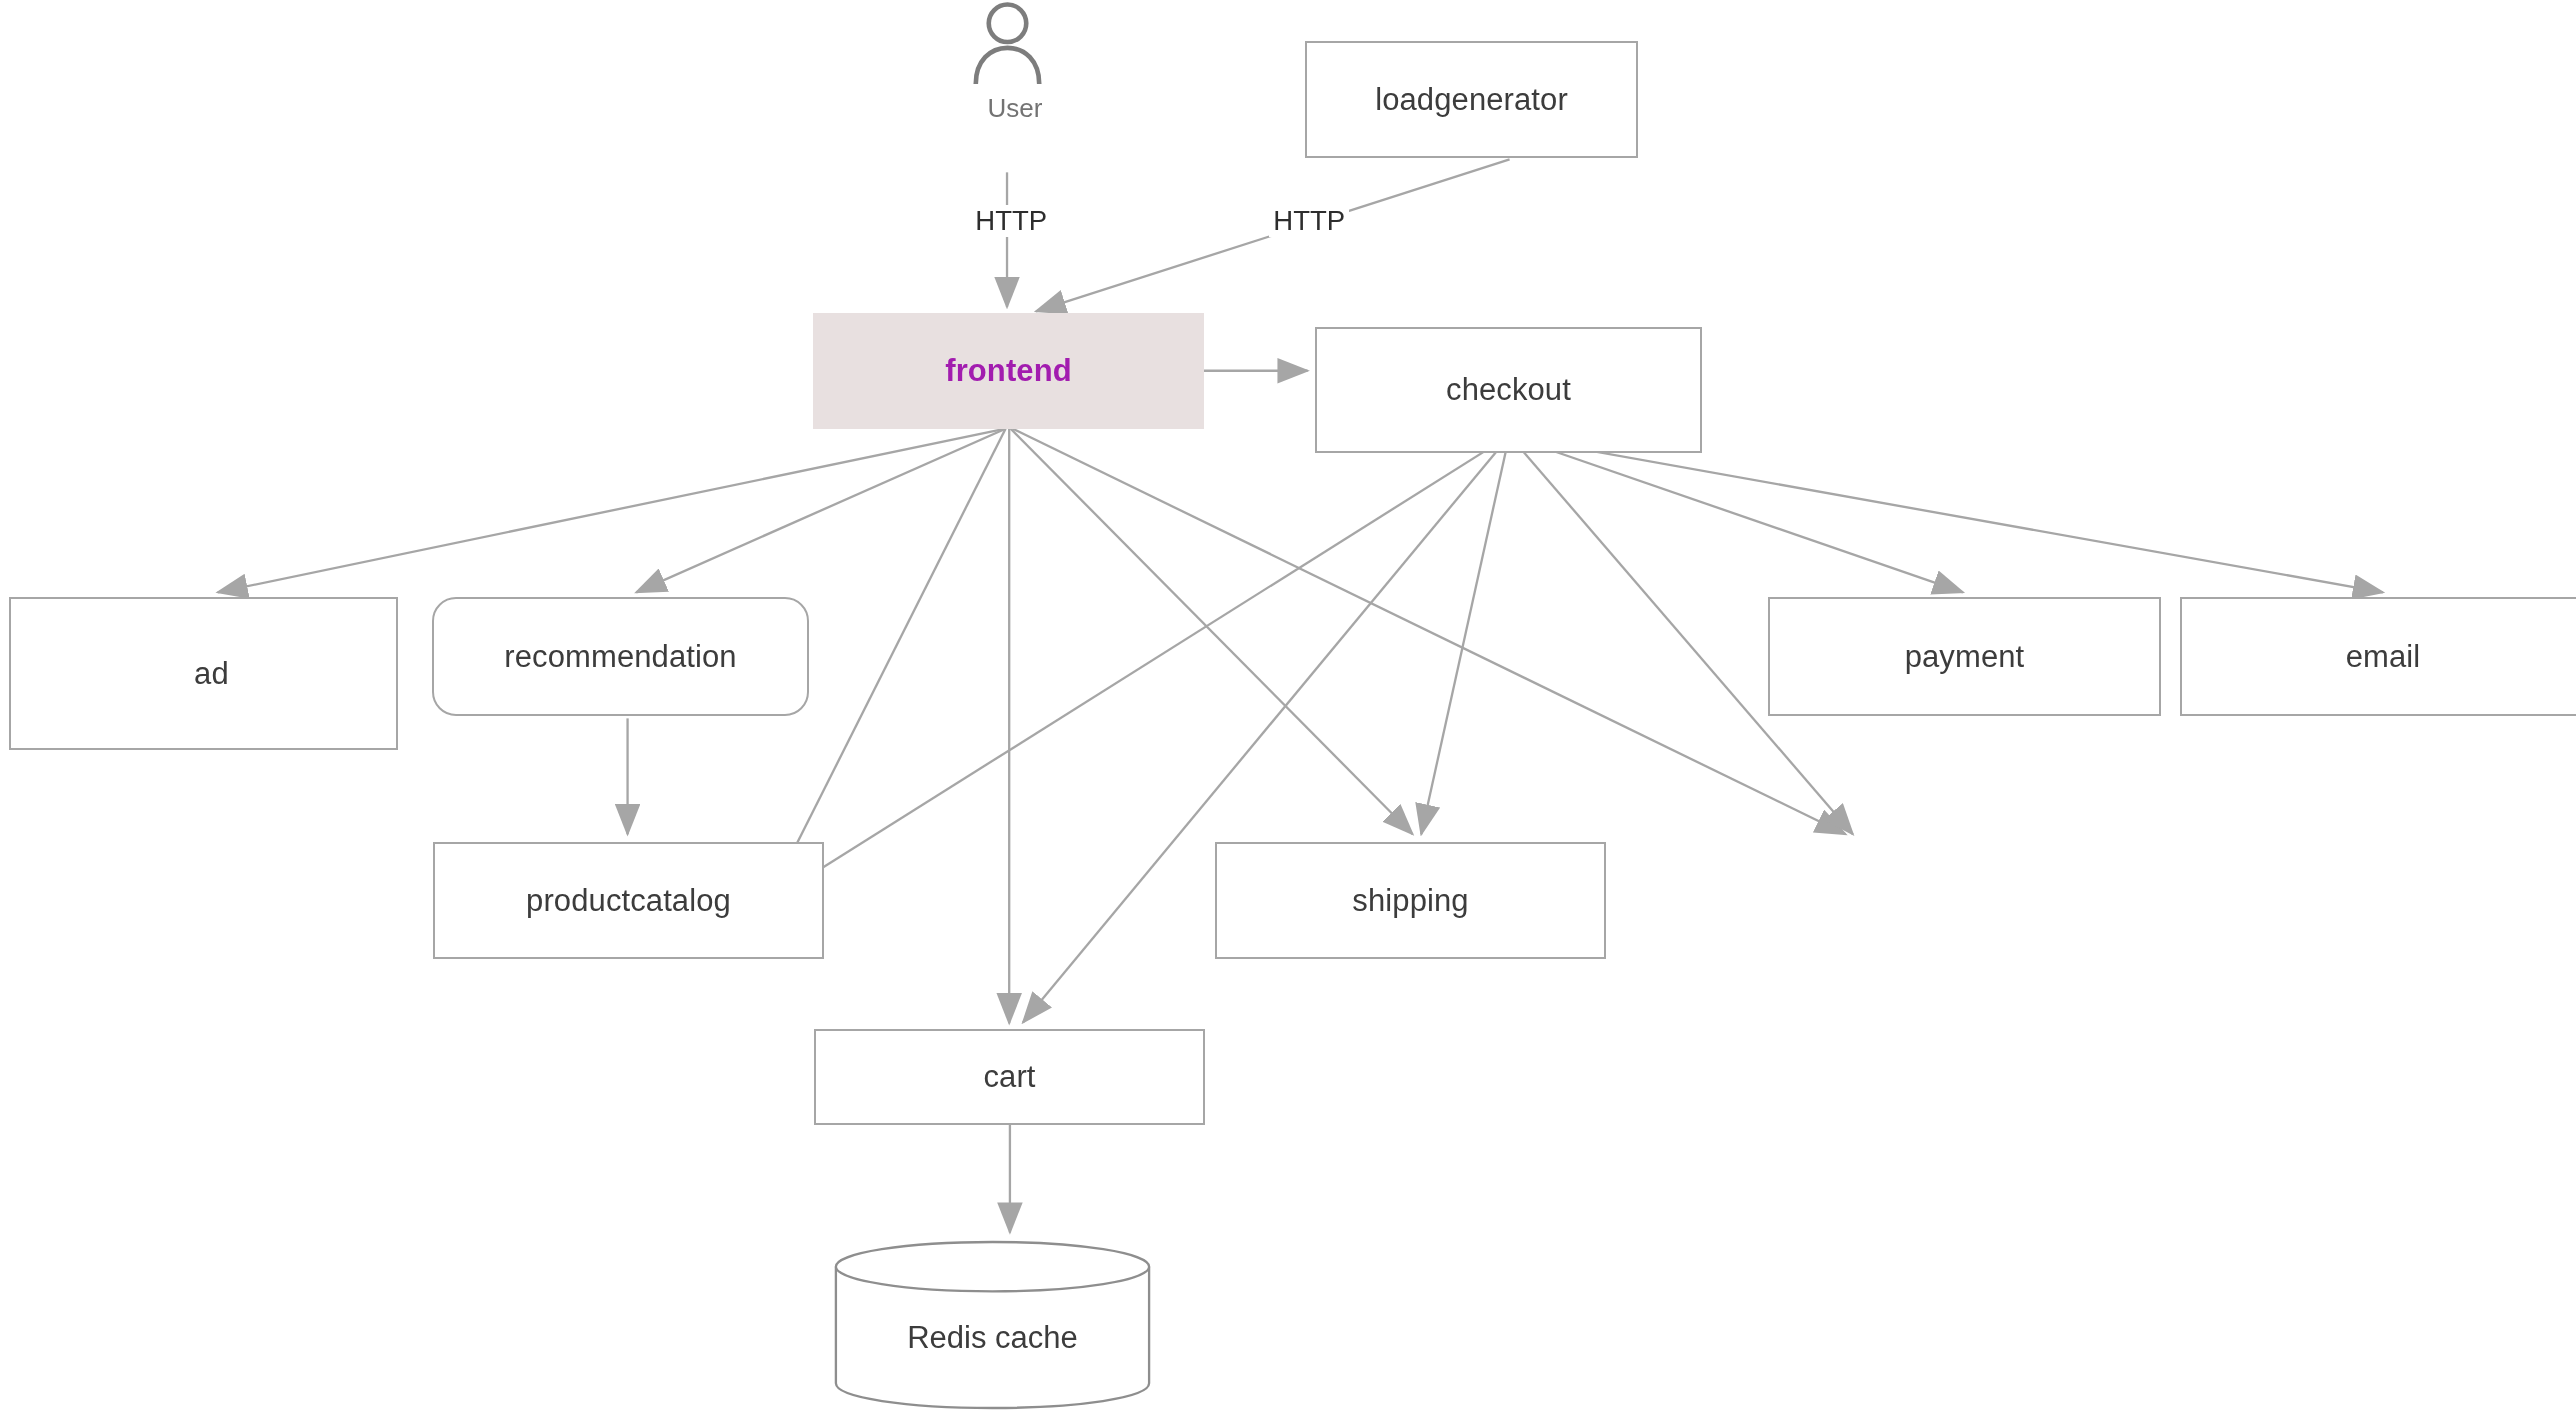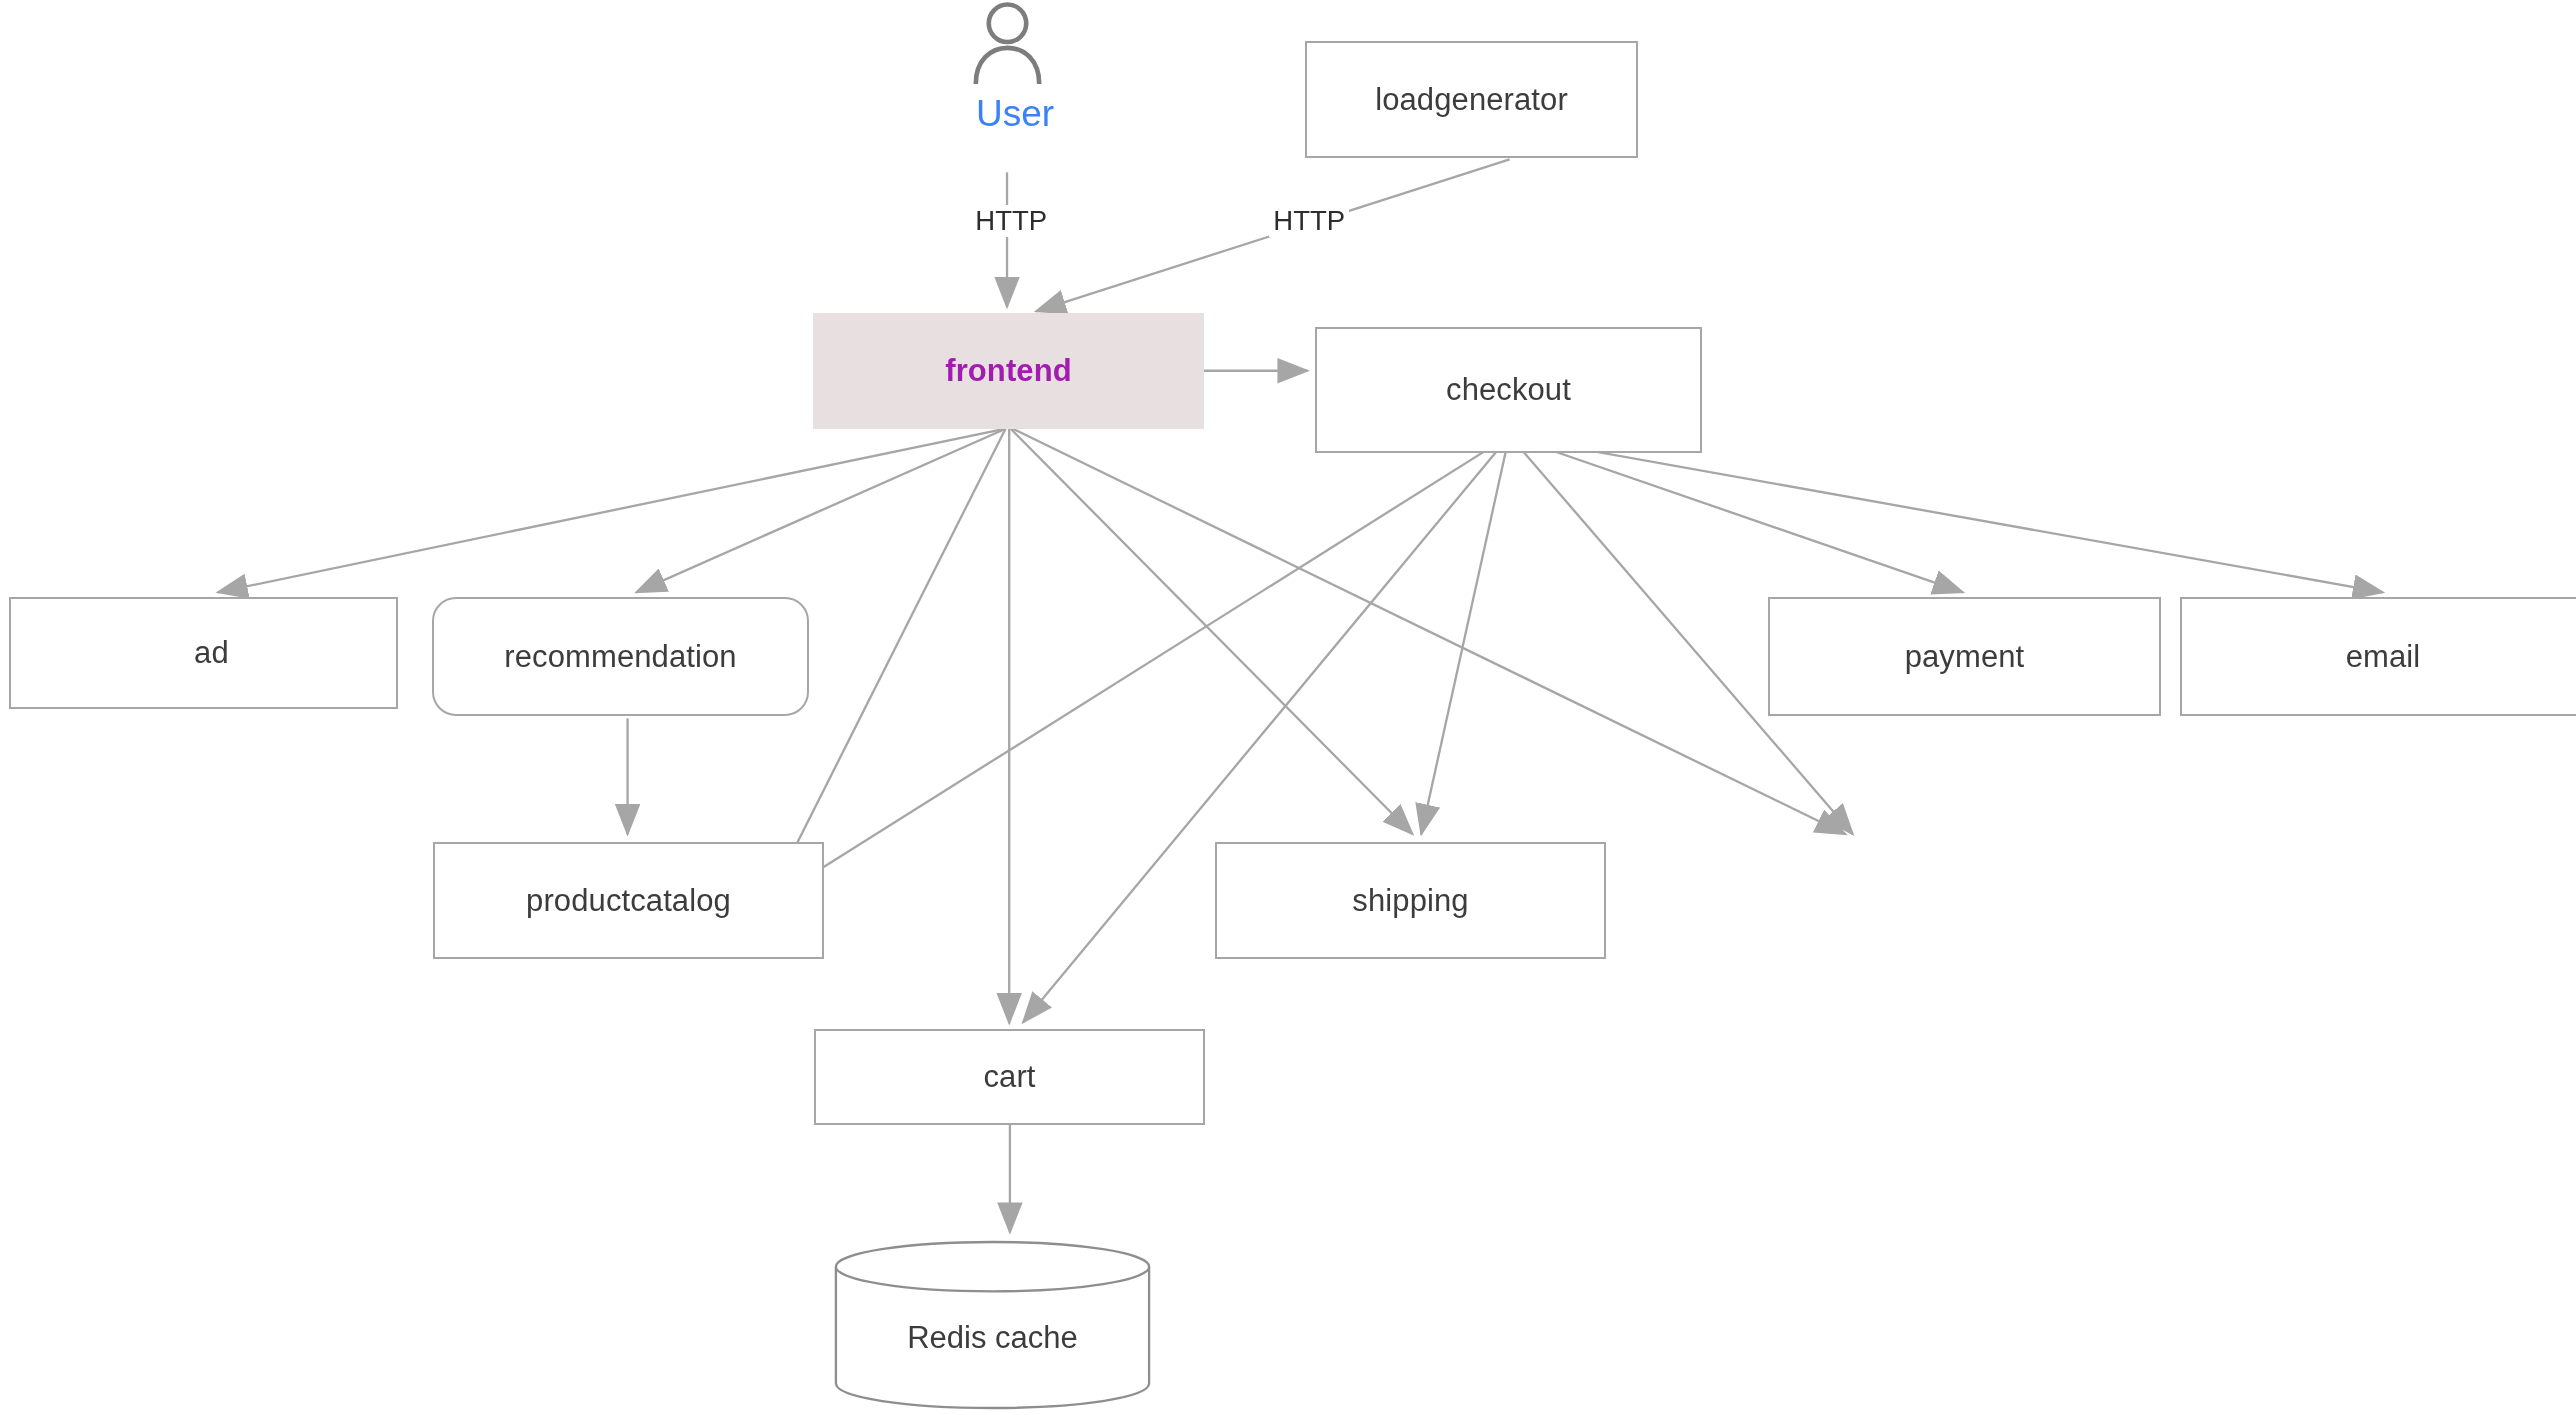--- a/index.html
+++ b/index.html
@@ -54,22 +54,22 @@
     white-space: nowrap;
     margin-top: 8px;
   }
   .actor {
     position: absolute;
     display: flex;
     flex-direction: column;
     align-items: center;
   }
   .actor-label {
-    color: #3b82f6;
-    font-size: 37px;
+    color: #737373;
+    font-size: 26px;
     margin-top: 5.8px;
     margin-left: 16px;
   }
   .cyl {
     position: absolute;
   }
   .cyl-label {
     position: absolute;
     width: 100%;
     text-align: center;
@@ -128,21 +128,21 @@
 
   <div class="edge-label" style="left:971px; top:197px;">HTTP</div>
   <div class="edge-label" style="left:1269px; top:197px;">HTTP</div>
 
   <div class="node" style="left:1305px; top:41px; width:333px; height:117px;">loadgenerator</div>
 
   <div class="node highlight" style="left:813px; top:313px; width:391px; height:116px;">frontend</div>
 
   <div class="node" style="left:1315px; top:311px; width:387px; height:126px;margin-top:16px;">checkout</div>
 
-  <div class="node" style="left:9.4px; top:597px; width:389px; height:112px;padding-left:15px;">ad</div>
+  <div class="node" style="left:9.4px; top:597px; width:389px; height:153px;padding-left:15px;">ad</div>
 
   <div class="node" style="left:432px; top:597px; width:377px; height:119px;border-radius:24px;">recommendation</div>
 
   <div class="node" style="left:1768px; top:597px; width:393px; height:119px;">payment</div>
 
   <div class="node" style="left:2180px; top:597px; width:406px; height:119px;">email</div>
 
   <div class="node" style="left:433px; top:842px; width:391px; height:117px;">productcatalog</div>
 
   <div class="node" style="left:1215px; top:842px; width:391px; height:117px;">shipping</div>

